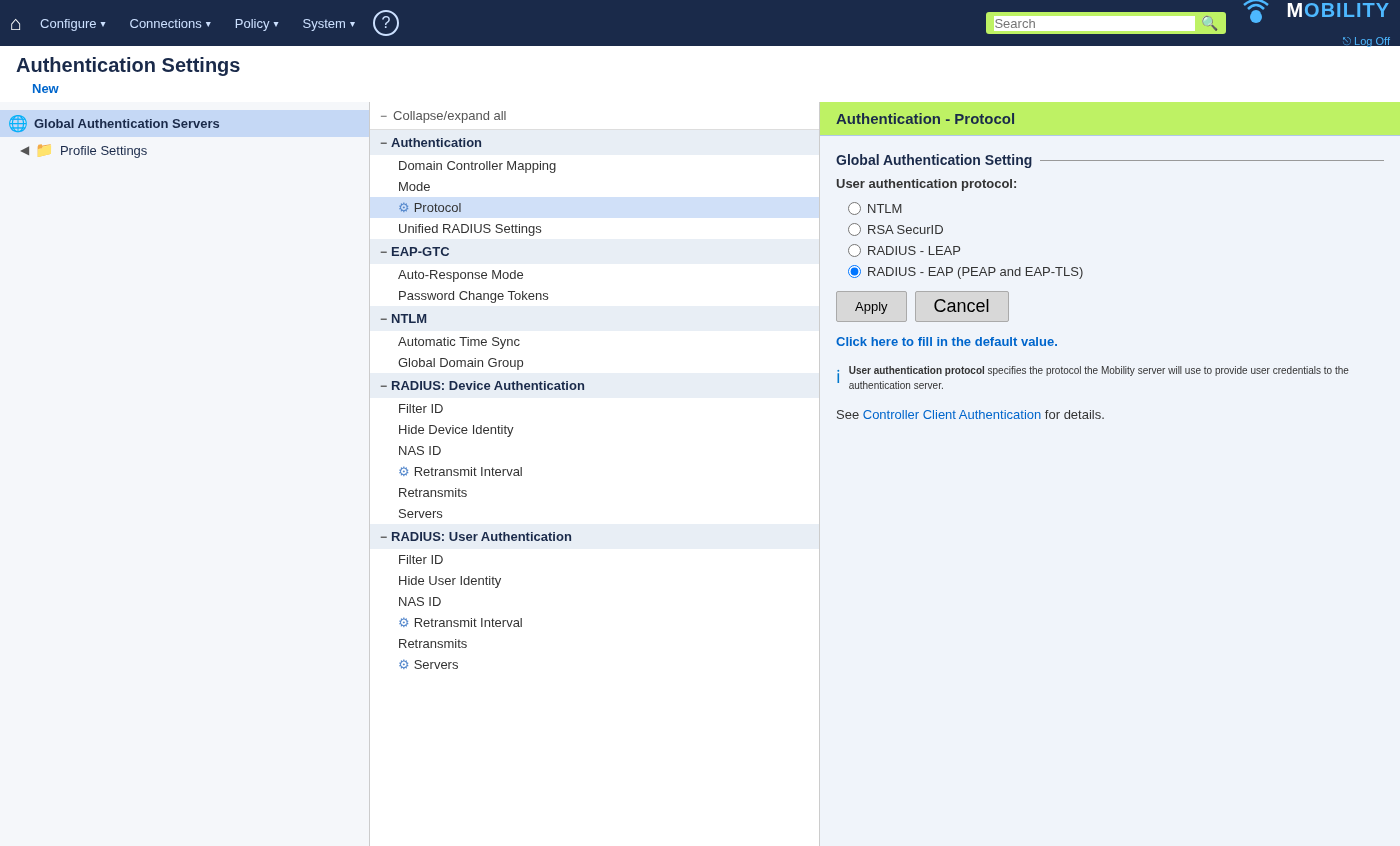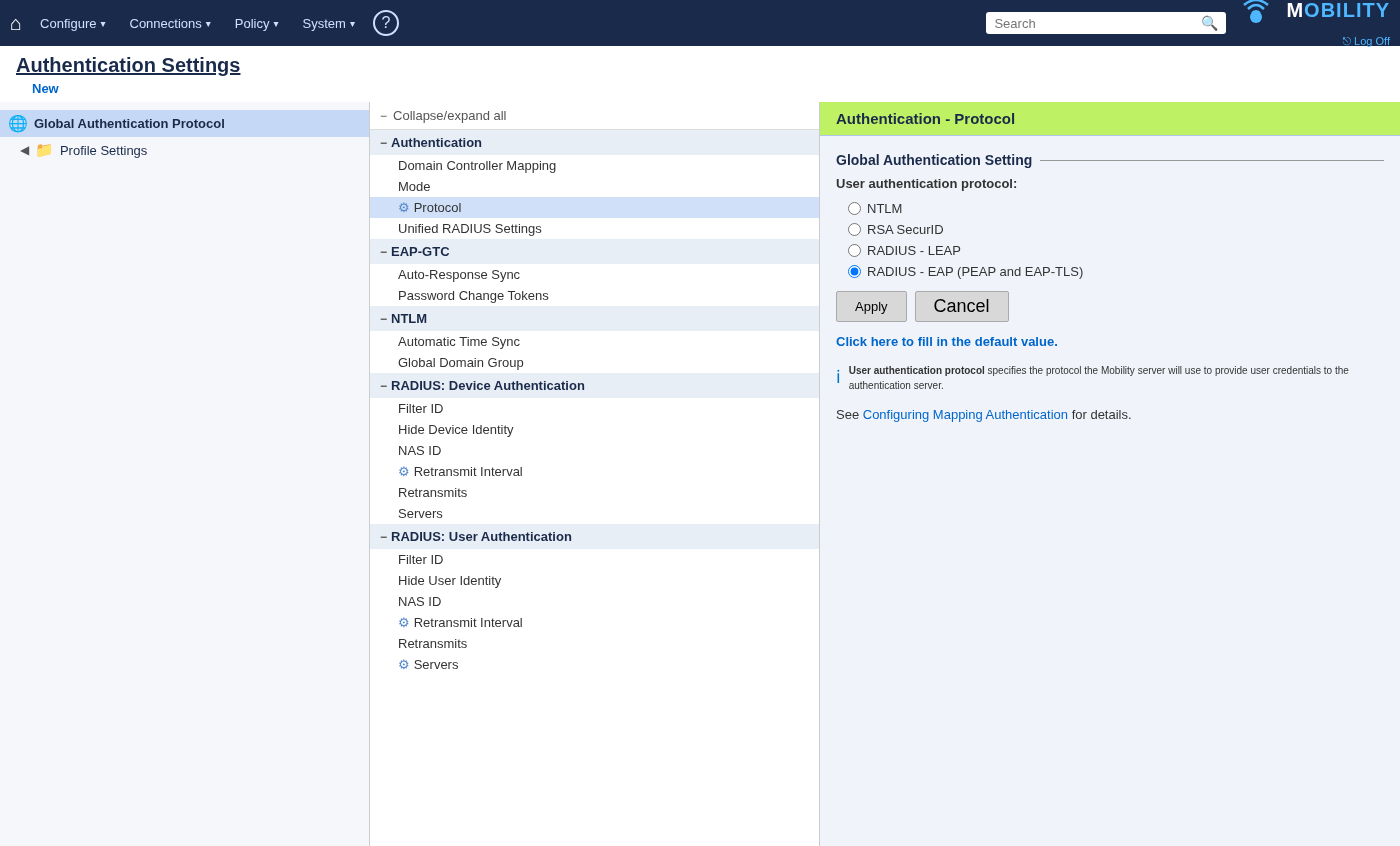--- a/index.html
+++ b/index.html
@@ -44,21 +44,21 @@
       border: 2px solid #cce0ff;
       display: flex;
       align-items: center;
       justify-content: center;
       cursor: pointer;
       margin-left: 4px;
     }
     .search-box {
       display: flex;
       align-items: center;
-      background: #ffffff;
+      background: #bef264;
       border-radius: 3px;
       padding: 3px 8px;
       gap: 6px;
       width: 240px;
       margin-right: 12px;
     }
     .search-box input {
       border: none;
       outline: none;
       font-size: 13px;
@@ -97,21 +97,20 @@
       align-items: center;
       gap: 3px;
     }
 
     
     .page-title {
       font-size: 20px;
       font-weight: bold;
       padding: 10px 16px 4px;
       color: #1a2a4a;
-      text-decoration: underline;
     }
     .new-link {
       color: #0066cc;
       padding: 0 16px 8px;
       cursor: pointer;
       font-size: 13px;
       font-weight: bold;
     }
 
     .main-layout {
@@ -355,21 +354,21 @@
 </div>
 <div style="padding: 2px 16px 6px;">
   <span class="new-link">New</span>
 </div>
 
 <div class="main-layout">
 
   <div class="sidebar">
     <div class="sidebar-item active">
       <span class="sidebar-globe-icon">🌐</span>
-      <span class="sidebar-item-label">Global Authentication Protocol</span>
+      <span class="sidebar-item-label">Global Authentication Servers</span>
     </div>
     <div class="sidebar-item" style="padding-left: 20px;">
       <span class="sidebar-back-icon">◀</span>
       <span class="sidebar-folder-icon">📁</span>
       <span class="sidebar-item-label">Profile Settings</span>
     </div>
   </div>
 
   <div class="tree-panel">
     <div class="tree-topbar">
@@ -393,21 +392,21 @@
     </div>
     <div class="tree-item">
       <span>Unified RADIUS Settings</span>
     </div>
 
     <div class="tree-section-header">
       <span class="tree-minus">−</span>
       <span>EAP-GTC</span>
     </div>
     <div class="tree-item">
-      <span>Auto-Response Sync</span>
+      <span>Auto-Response Mode</span>
     </div>
     <div class="tree-item">
       <span>Password Change Tokens</span>
     </div>
 
     <div class="tree-section-header">
       <span class="tree-minus">−</span>
       <span>NTLM</span>
     </div>
     <div class="tree-item">
@@ -501,18 +500,18 @@
       <span class="fill-default-link">Click here to fill in the default value.</span>
 
       <div class="info-box">
         <span class="info-icon">ℹ</span>
         <div class="info-text">
           <strong>User authentication protocol</strong><span> specifies the protocol the Mobility server will use to provide user credentials to the authentication server.</span>
         </div>
       </div>
 
       <div class="see-also">
-        <span>See </span><a href="#">Configuring Mapping Authentication</a><span> for details.</span>
+        <span>See </span><a href="#">Controller Client Authentication</a><span> for details.</span>
       </div>
     </div>
   </div>
 
 </div>
 
 </body></html>

